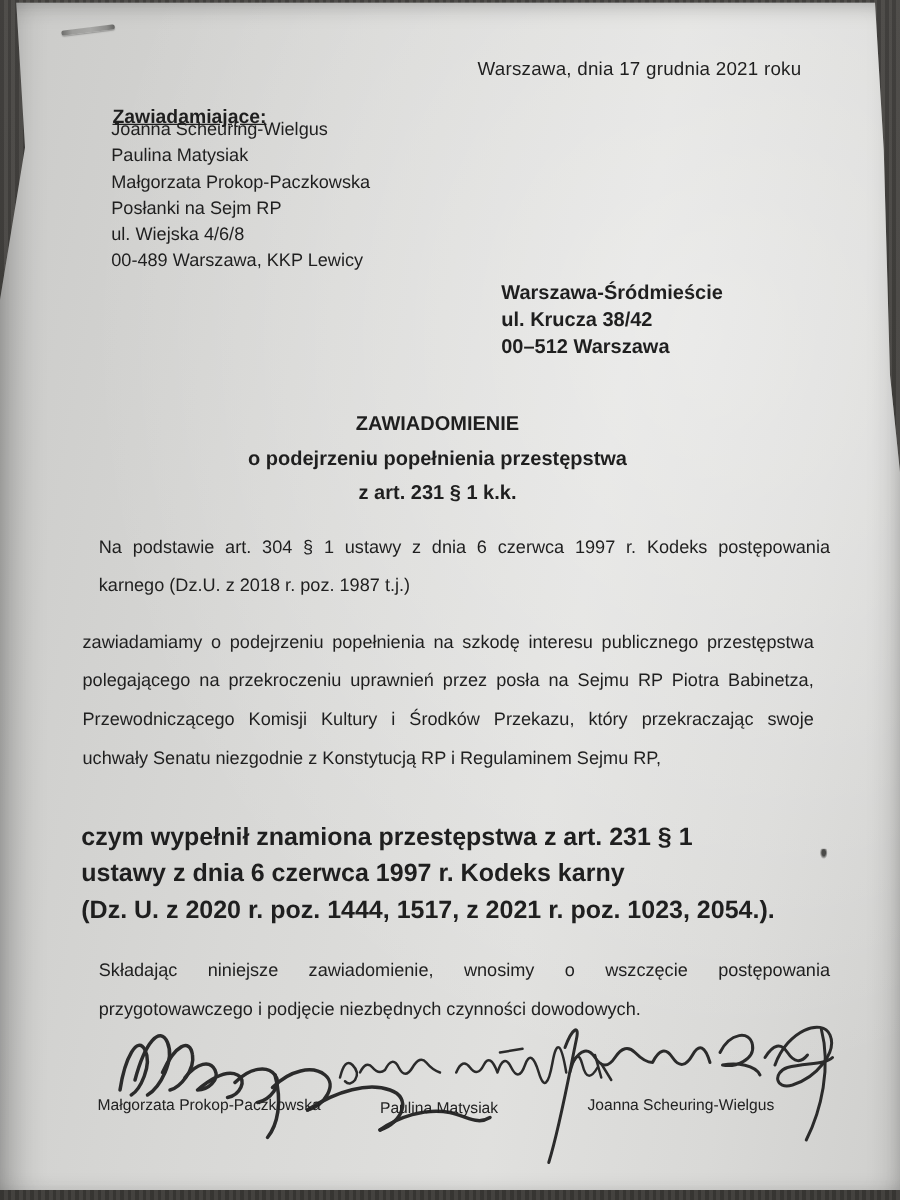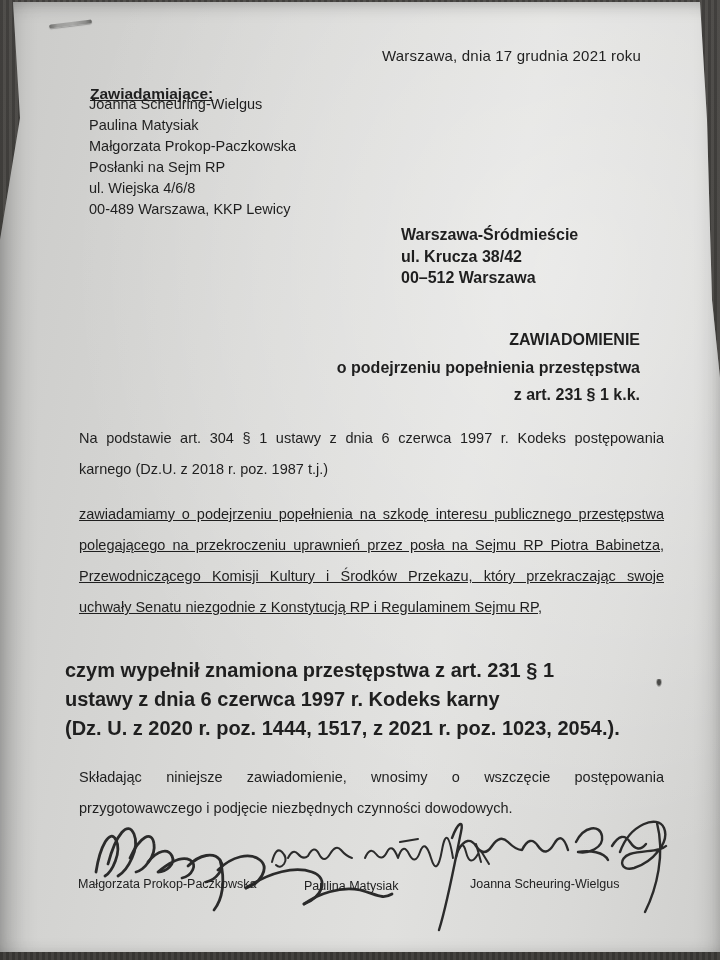--- a/index.html
+++ b/index.html
@@ -31,26 +31,26 @@
   .content {
     position: absolute; inset: 0;
     color: #1f1f1f;
     filter: blur(0.25px);
   }
   .abs { position: absolute; }
   .date-line { left: 382px; top: 47px; font-size: 15px; letter-spacing: 0.2px; text-align: right; }
   .senders-label { left: 90px; top: 85px; font-size: 15.5px; font-weight: bold; text-decoration: underline; }
   .senders { left: 89px; top: 94px; font-size: 14.5px; line-height: 21px; }
   .recipient { left: 401px; top: 224px; font-size: 16px; font-weight: bold; line-height: 21.5px; }
-  .doc-title { left: 60px; top: 326px; width: 580px; text-align: right; font-size: 16px; font-weight: bold; line-height: 27.5px; }
+  .doc-title { left: 60px; top: 326px; width: 580px; text-align: center; font-size: 16px; font-weight: bold; line-height: 27.5px; }
   .para { width: 585px; font-size: 14.5px; }
   .justify .ln { text-align: justify; text-align-last: justify; white-space: normal; }
   .justify .ln-last { text-align-last: left; }
   .para-legal { left: 79px; top: 423px; line-height: 30.5px; }
-  .para-notice { left: 79px; top: 499px; line-height: 31px; text-decoration: underline; }
+  .para-notice { left: 66px; top: 499px; line-height: 31px; }
   .offense { left: 65px; top: 656px; width: 590px; font-weight: bold; font-size: 20px; line-height: 29px; }
   .para-closing { left: 79px; top: 762px; line-height: 30.5px; }
   .sig-svg { left: 60px; top: 806px; width: 650px; height: 150px; }
   .sig-name { font-size: 12.5px; color: #222; }
   .sig-name-1 { left: 78px; top: 877px; }
   .sig-name-2 { left: 304px; top: 879px; }
   .sig-name-3 { left: 470px; top: 877px; }
   .staple {
     left: 49px; top: 22px; width: 43px; height: 4px;
     background: linear-gradient(90deg, #6d6d6b, #9c9c9a 20%, #a8a8a6 55%, #8c8c8a 85%, #636361);

